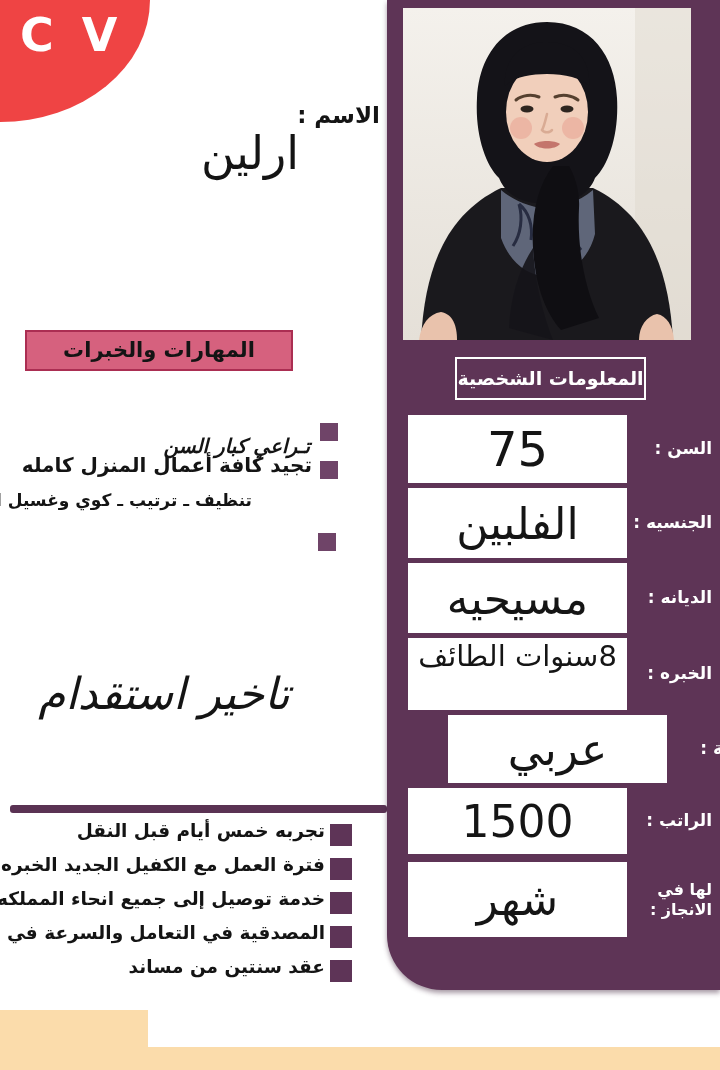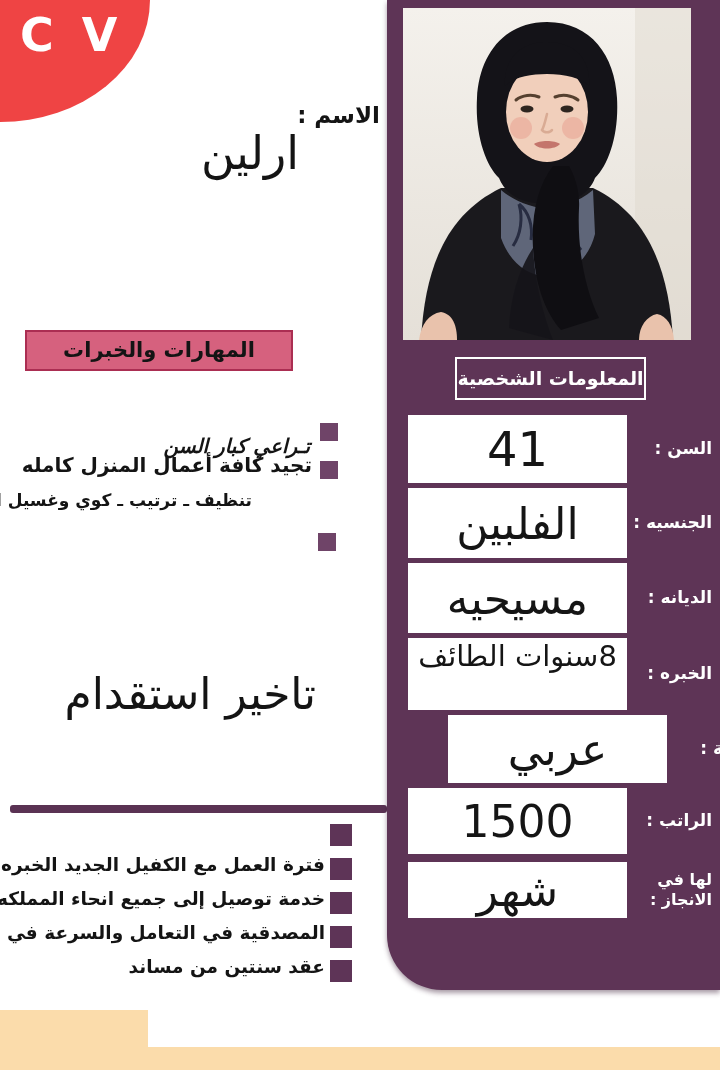--- a/index.html
+++ b/index.html
@@ -20,22 +20,22 @@
   .banner{position:absolute;left:25px;width:268px;background:#d6617e;border:2px solid #ab2e52;
     box-sizing:border-box;text-align:center;font-weight:bold;color:#141414;}
   .banner.skills{top:330px;height:41px;font-size:21px;line-height:37px;}
   .banner.waiver{top:606px;height:38px;font-size:20px;line-height:34px;}
   
   .sq{position:absolute;background:#6f4468;}
   .sq.small{width:18px;height:18px;}
   .sq.big{width:22px;height:22px;background:#5e3457;}
   .skill-text{position:absolute;font-weight:bold;font-size:20px;white-space:nowrap;text-align:right;}
   .skill-note{position:absolute;font-weight:bold;font-size:17px;white-space:nowrap;text-align:right;}
-  .waiver-value{position:absolute;top:668px;left:44px;width:272px;text-align:right;
-    font-size:44px;white-space:nowrap;}
+  .waiver-value{position:absolute;top:668px;left:28px;width:272px;text-align:center;
+    font-size:44px;white-space:nowrap;font-style:italic;}
   .divider{position:absolute;left:10px;top:805px;width:377px;height:8px;background:#5a3253;border-radius:3px;}
   .term-text{position:absolute;font-weight:bold;font-size:18.5px;white-space:nowrap;text-align:right;}
   
   .right-panel{position:absolute;left:387px;top:0;width:333px;height:990px;
     background:#5e3456;border-radius:0 0 0 55px;box-shadow:0 3px 5px rgba(60,30,55,.45);}
   .photo{position:absolute;left:16px;top:8px;width:288px;height:332px;}
   .info-title{position:absolute;left:68px;top:349px;width:191px;height:43px;box-sizing:border-box;
     border:2px solid #ffffff;color:#ffffff;font-weight:bold;font-size:19px;
     text-align:center;line-height:39px;white-space:nowrap;margin-top:8px;}
   .info-row{position:absolute;left:0;width:333px;}
@@ -74,20 +74,21 @@
   <div class="skill-text" dir="rtl" style="right:408px;top:453px;">تجيد كافة أعمال المنزل كامله</div>
   <div class="skill-note" dir="rtl" style="right:468px;top:490px;">تنظيف ـ ترتيب ـ كوي وغسيل الملابس</div>
 
   <div class="sq small" style="left:318px;top:533px;"></div>
 
   <div class="waiver-value" dir="rtl">تاخير استقدام</div>
 
   <div class="divider"></div>
 
   <div class="sq big" style="left:330px;top:824px;"></div>
+  <div class="term-text" dir="rtl" style="right:395px;top:820px;">تجربه خمس أيام قبل النقل</div>
 
   <div class="sq big" style="left:330px;top:858px;"></div>
   <div class="term-text" dir="rtl" style="right:395px;top:854px;">فترة العمل مع الكفيل الجديد الخبره</div>
 
   <div class="sq big" style="left:330px;top:892px;"></div>
   <div class="term-text" dir="rtl" style="right:395px;top:888px;">خدمة توصيل إلى جميع انحاء المملكه</div>
 
   <div class="sq big" style="left:330px;top:926px;"></div>
   <div class="term-text" dir="rtl" style="right:395px;top:922px;">المصدقية في التعامل والسرعة في الانجاز</div>
 
@@ -130,21 +131,21 @@
       <path d="M130,240 C118,258 108,284 106,320 L150,332 C140,306 132,276 130,240 Z" fill="#151419" opacity="0.9"></path>
 
       <path d="M16,332 C18,316 26,306 38,304 C50,306 54,318 54,332 Z" fill="#e9c2ac"></path>
       <path d="M236,332 C236,318 244,308 254,306 C264,308 270,318 271,332 Z" fill="#e9c2ac"></path>
     </svg>
 
     <div class="info-title" dir="rtl">المعلومات الشخصية</div>
 
     <div class="info-row" style="top:415px;height:68px;">
       <div class="value-box">
-        <span class="v-num">41</span>
+        <span class="v-num">75</span>
       </div>
       <div class="field-label">
         <span dir="rtl">السن :</span>
       </div>
     </div>
 
     <div class="info-row" style="top:488px;height:70px;">
       <div class="value-box">
         <span class="v-ar" dir="rtl">الفلبين</span>
       </div>
@@ -182,21 +183,21 @@
 
     <div class="info-row" style="top:788px;height:66px;">
       <div class="value-box">
         <span class="v-ar">1500</span>
       </div>
       <div class="field-label">
         <span dir="rtl">الراتب :</span>
       </div>
     </div>
 
-    <div class="info-row" style="top:862px;height:56px;">
+    <div class="info-row" style="top:862px;height:75px;">
       <div class="value-box">
         <span class="v-ar" dir="rtl">شهر</span>
       </div>
       <div class="field-label wrap">
         <span dir="rtl">لها في الانجاز :</span>
       </div>
     </div>
 
   </div>
 

